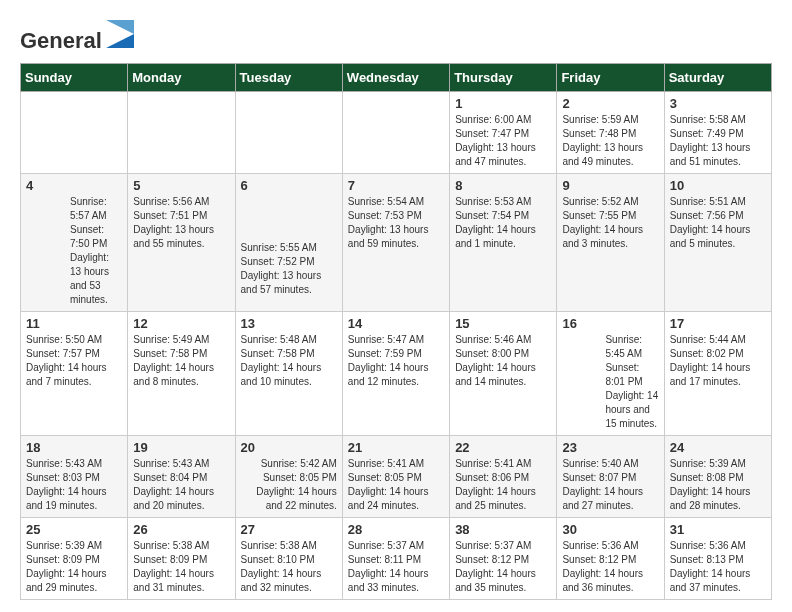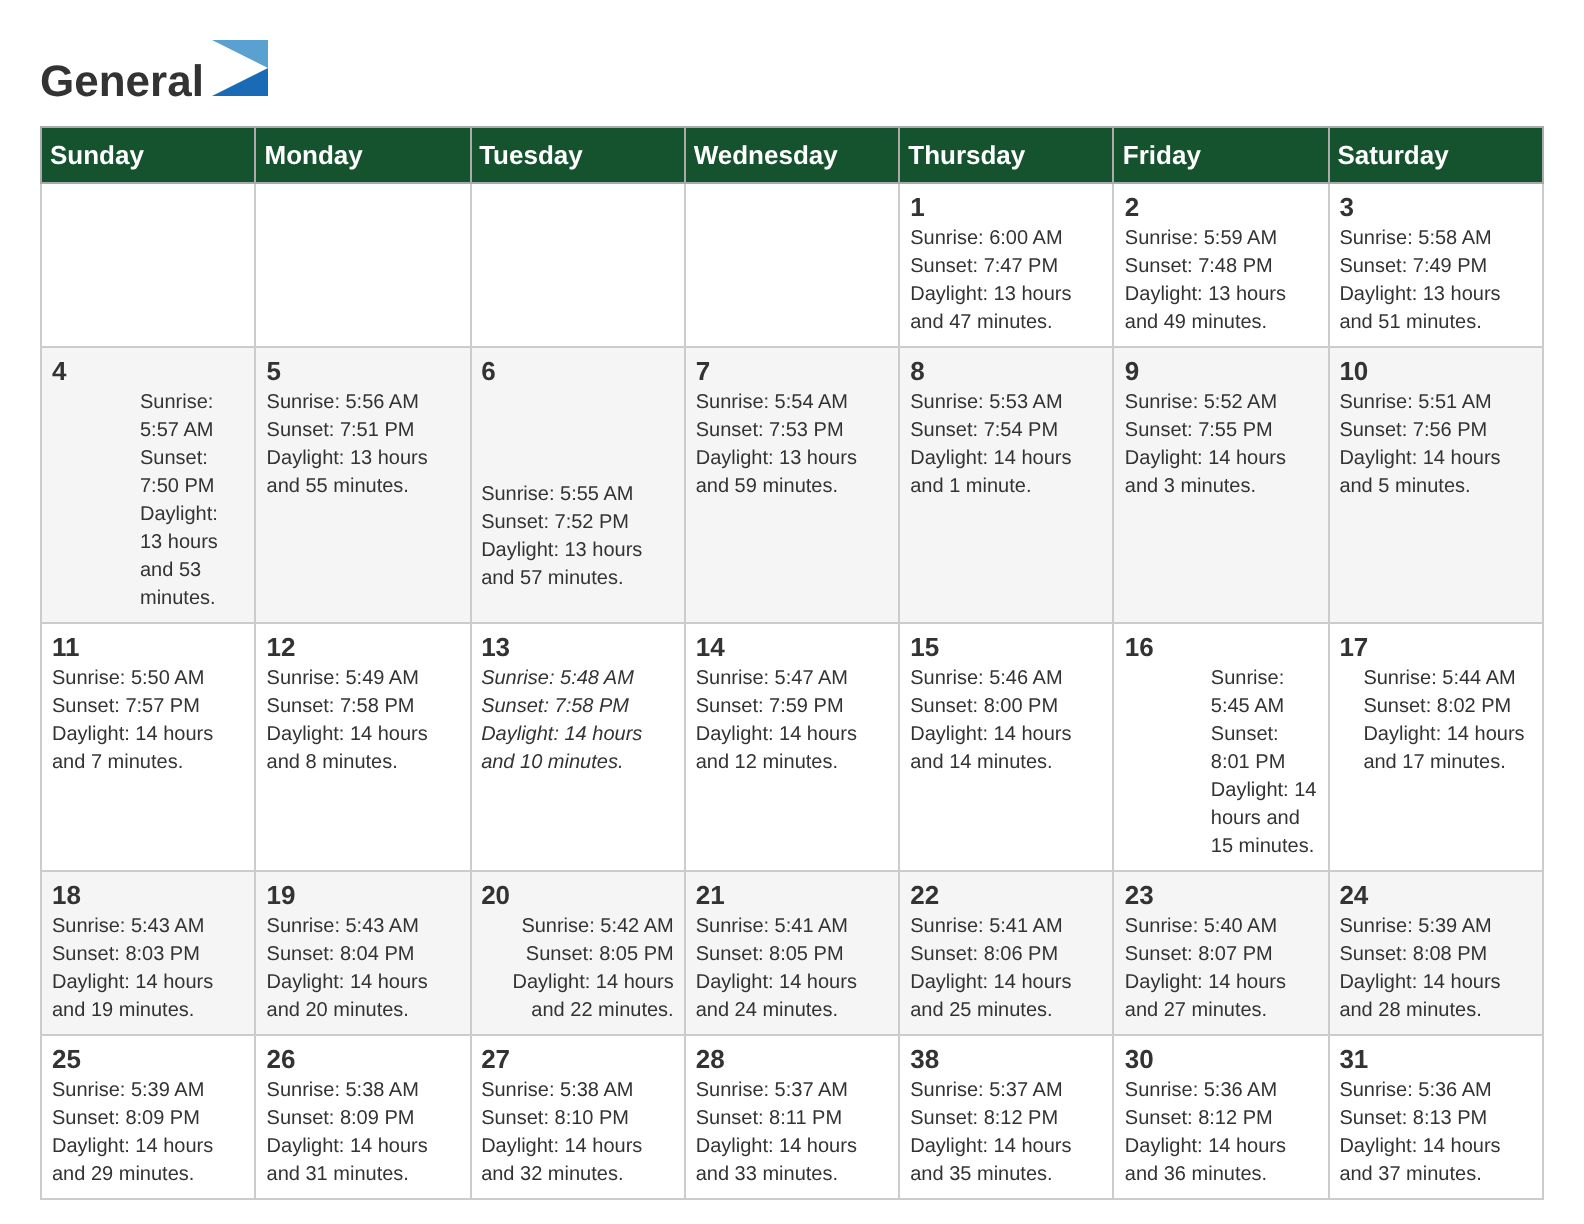--- a/index.html
+++ b/index.html
@@ -193,21 +193,21 @@
 Daylight: 14 hours and 7 minutes.</div>
         </td>
         <td>
           <span class="day-num">12</span>
           <div class="day-info" style="white-space: pre-line;">Sunrise: 5:49 AM
 Sunset: 7:58 PM
 Daylight: 14 hours and 8 minutes.</div>
         </td>
         <td>
           <span class="day-num">13</span>
-          <div class="day-info" style="white-space: pre-line; font-style: italic;">Sunrise: 5:48 AM
+          <div class="day-info" style="white-space: pre-line;">Sunrise: 5:48 AM
 Sunset: 7:58 PM
 Daylight: 14 hours and 10 minutes.</div>
         </td>
         <td>
           <span class="day-num">14</span>
           <div class="day-info" style="white-space: pre-line;">Sunrise: 5:47 AM
 Sunset: 7:59 PM
 Daylight: 14 hours and 12 minutes.</div>
         </td>
         <td>
@@ -217,21 +217,21 @@
 Daylight: 14 hours and 14 minutes.</div>
         </td>
         <td>
           <span class="day-num">16</span>
           <div class="day-info" style="white-space: pre-line; margin-left: 43px;">Sunrise: 5:45 AM
 Sunset: 8:01 PM
 Daylight: 14 hours and 15 minutes.</div>
         </td>
         <td>
           <span class="day-num">17</span>
-          <div class="day-info" style="white-space: pre-line; margin-left: 12px;">Sunrise: 5:44 AM
+          <div class="day-info" style="white-space: pre-line;">Sunrise: 5:44 AM
 Sunset: 8:02 PM
 Daylight: 14 hours and 17 minutes.</div>
         </td>
       </tr>
       <tr>
         <td>
           <span class="day-num">18</span>
           <div class="day-info" style="white-space: pre-line;">Sunrise: 5:43 AM
 Sunset: 8:03 PM
 Daylight: 14 hours and 19 minutes.</div>

